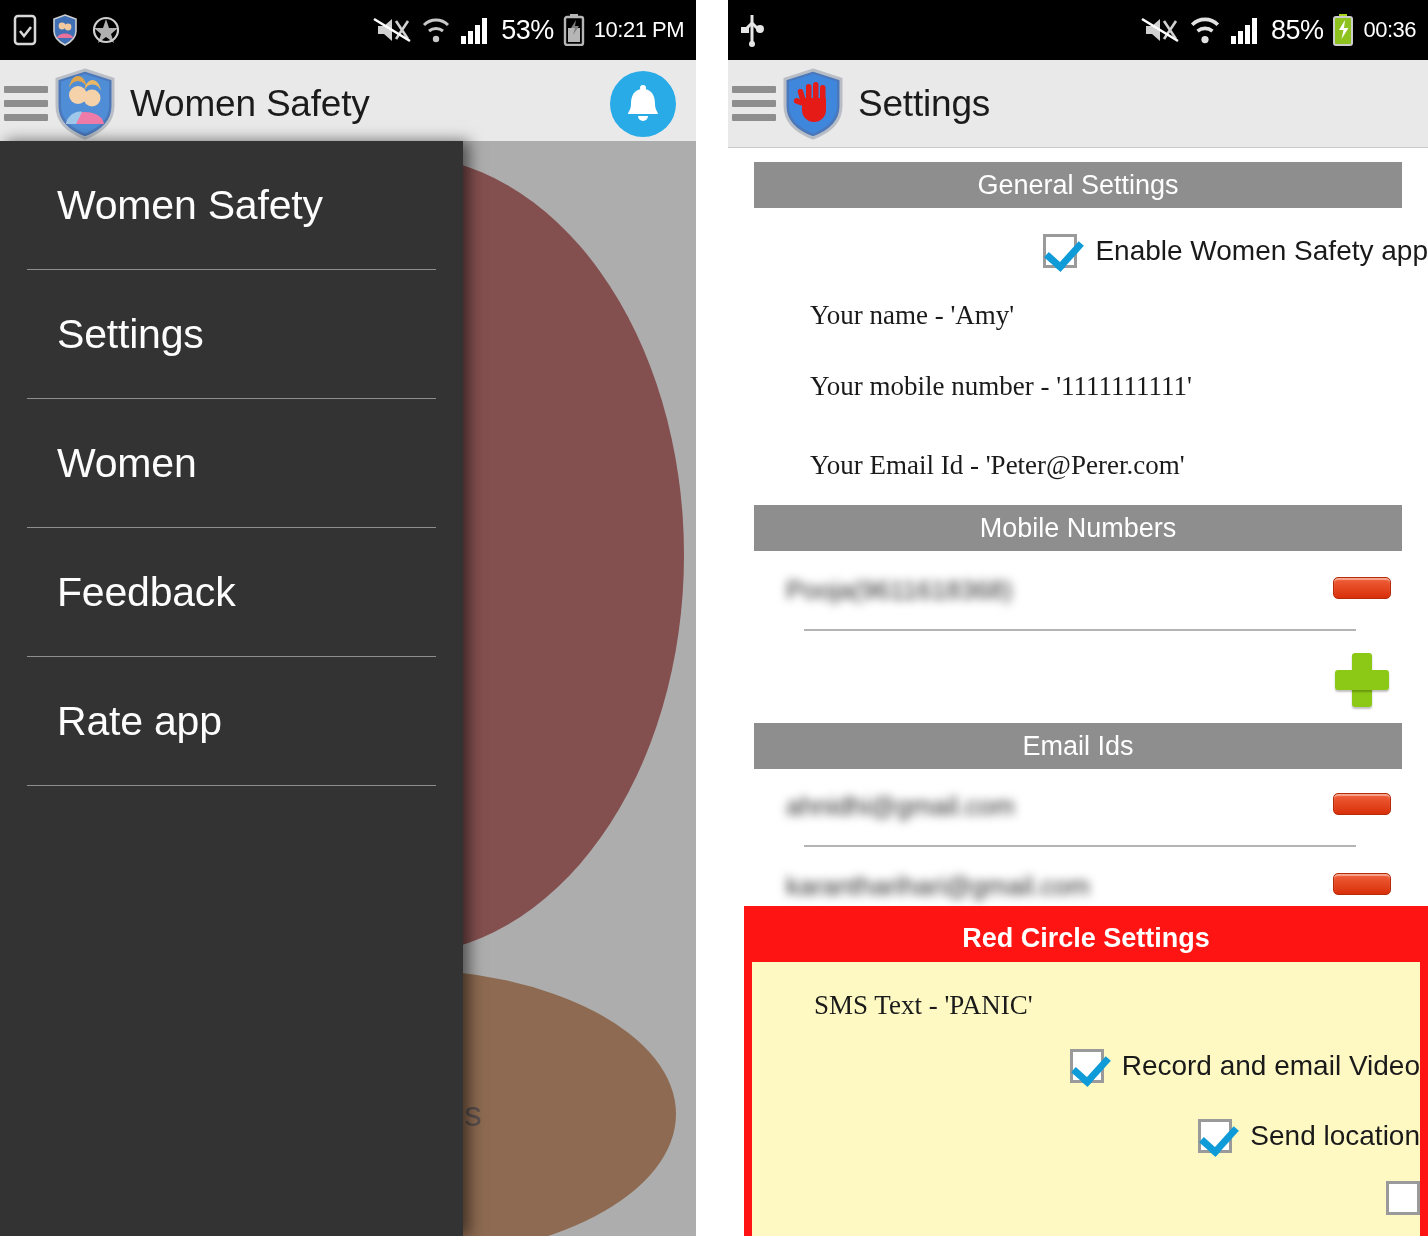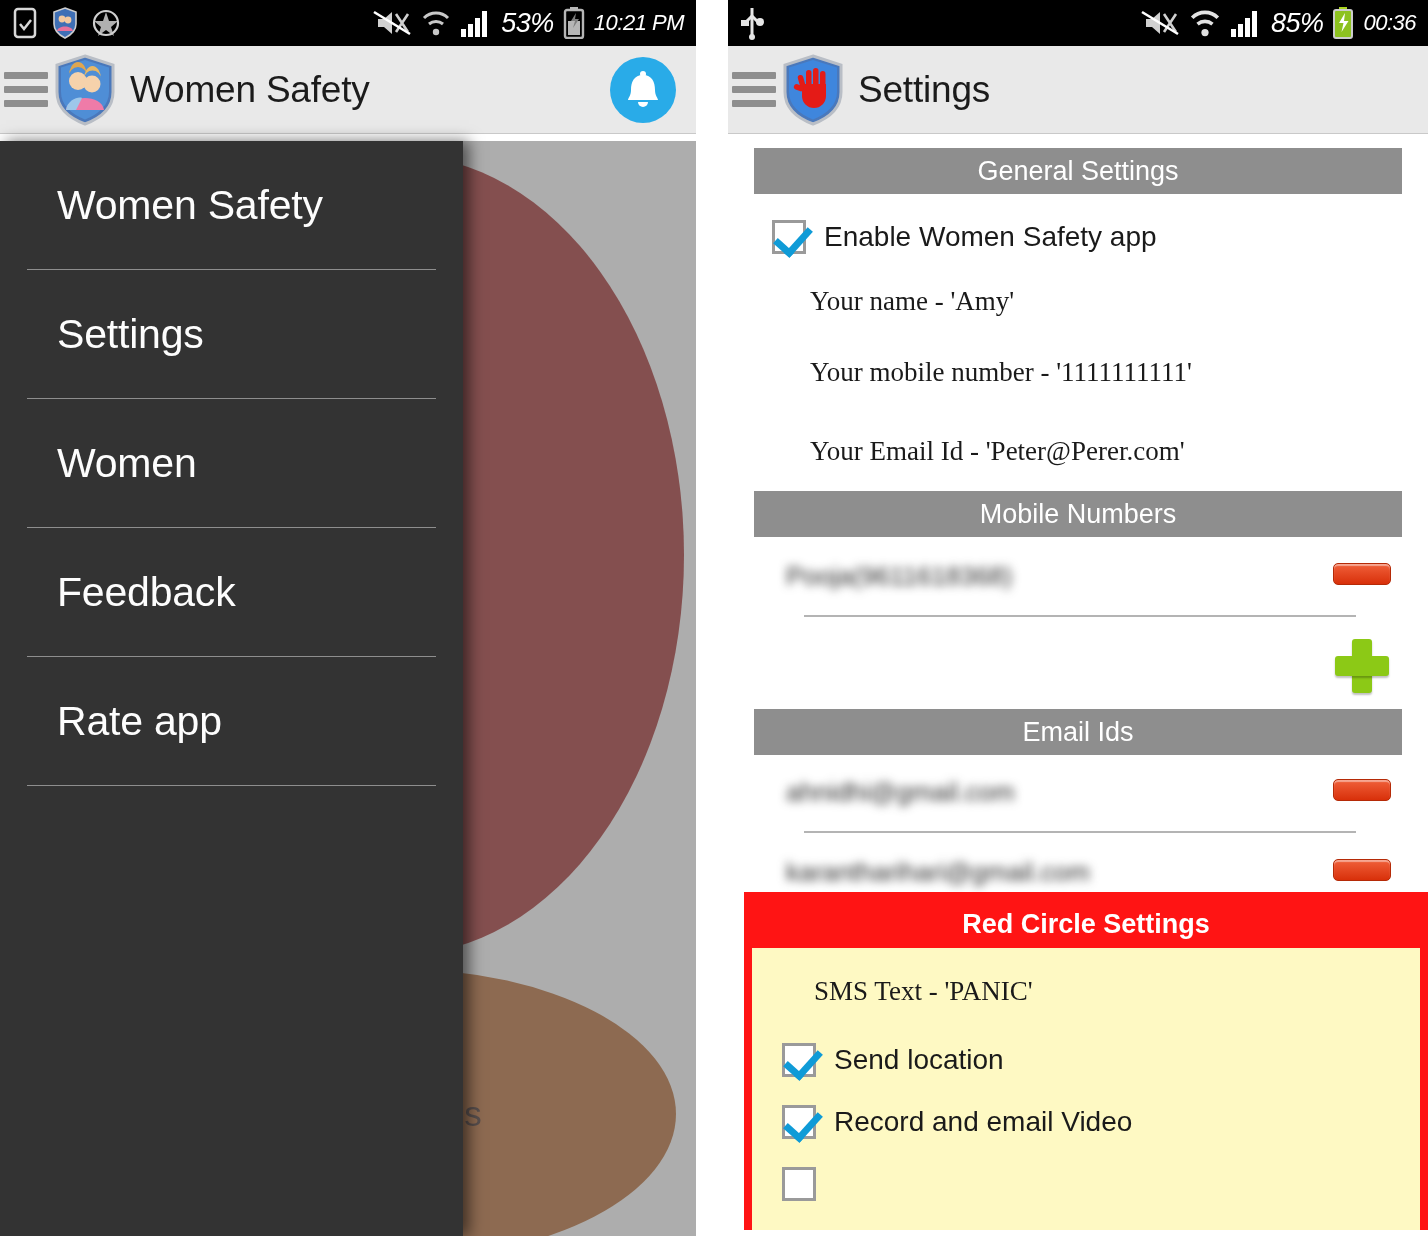--- a/index.html
+++ b/index.html
@@ -26,27 +26,26 @@
     overflow: hidden;
     height: 1236px;
   }
   .phone-left  { width: 696px; }
   .gap         { width: 32px; height: 1236px; background: #ffffff; }
   .phone-right { width: 700px; }
 
   
   .statusbar {
     position: relative;
-    height: 46px;
+    height: 60px;
     background: #000000;
     display: flex;
     align-items: center;
     box-sizing: border-box;
     padding: 0 12px;
-    font-style: italic;
   }
   .sb-left  { display: flex; align-items: center; gap: 14px; }
   .sb-right { display: flex; align-items: center; gap: 9px; margin-left: auto; }
   .sb-text {
     color: #ffffff;
     font-size: 22px;
     font-family: "Liberation Sans", sans-serif;
     letter-spacing: -0.5px;
     line-height: 1;
   }
@@ -191,20 +190,21 @@
   .sec-header span {
     color: #ffffff;
     font-size: 27px;
     font-family: "Liberation Sans", sans-serif;
   }
   .chk-row {
     display: flex;
     align-items: center;
     padding-left: 44px;
     gap: 18px;
+    justify-content: flex-end;
   }
   .chk {
     width: 34px; height: 34px;
     border: 3px solid #9a9a9a;
     background: #ffffff;
     box-sizing: border-box;
     position: relative;
     flex: 0 0 auto;
   }
   .chk.on::after {
@@ -560,30 +560,30 @@
         <div class="sep-line" style="margin-top:2px"></div>
       </div>
 
       <div class="rcs-box">
         <div class="rcs-title">
           <span>Red Circle Settings</span>
         </div>
         <div class="rcs-inner">
           <div class="info-row" style="padding-left:62px">SMS Text - 'PANIC'</div>
 
+          <div class="chk-row" style="margin-top:28px; padding-left:30px;">
+            <span class="chk on"></span>
+            <span class="chk-label">Record and email Video</span>
+          </div>
+
           <div class="chk-row" style="margin-top:36px; padding-left:30px;">
             <span class="chk on"></span>
             <span class="chk-label">Send location</span>
           </div>
 
-          <div class="chk-row" style="margin-top:28px; padding-left:30px;">
-            <span class="chk on"></span>
-            <span class="chk-label">Record and email Video</span>
-          </div>
-
 
           <div class="chk-row" style="margin-top:28px; padding-left:30px;">
             <span class="chk"></span>
 
           </div>
         </div>
       </div>
 
     </div>
   </div>

